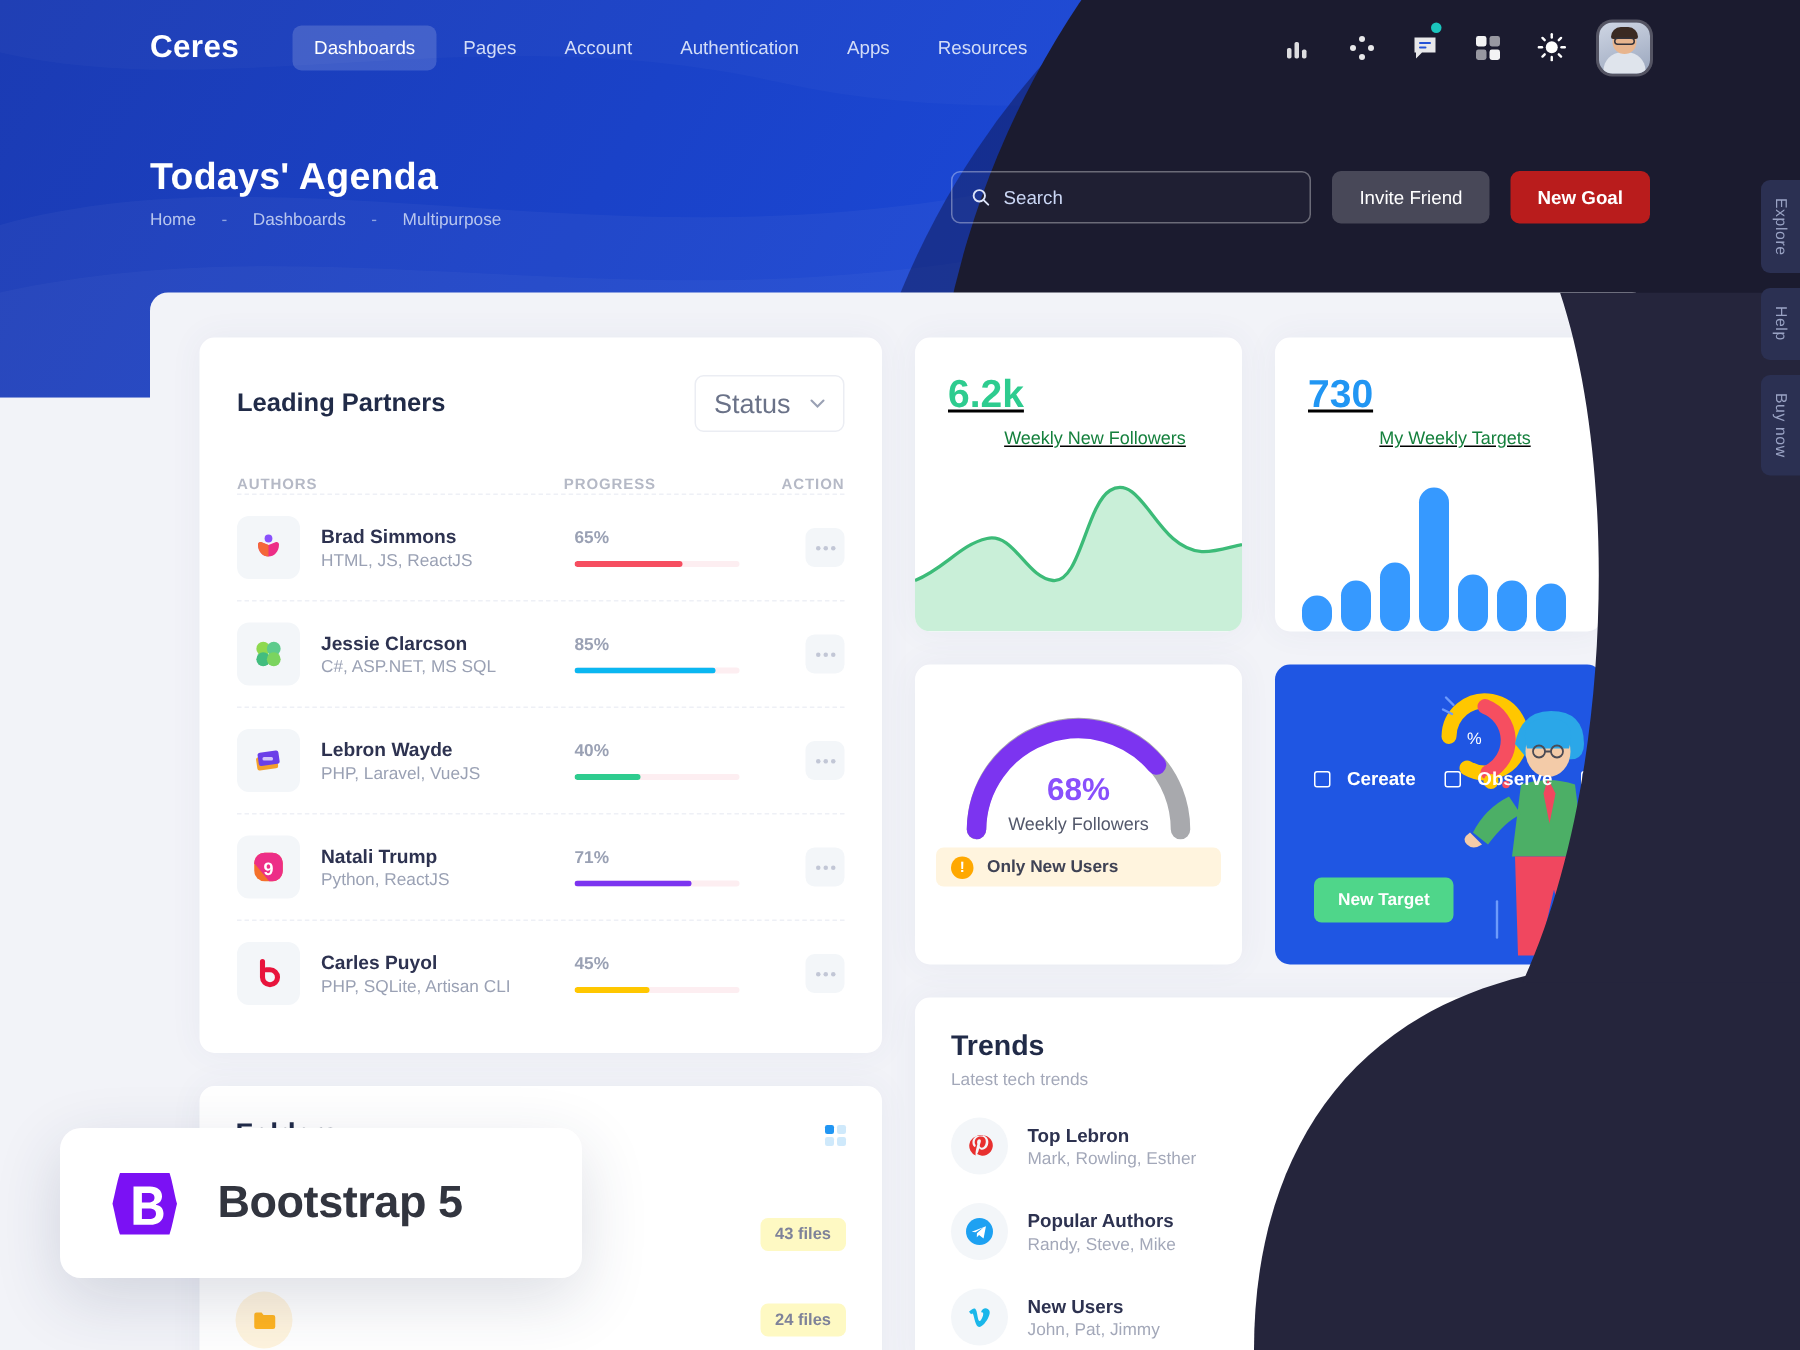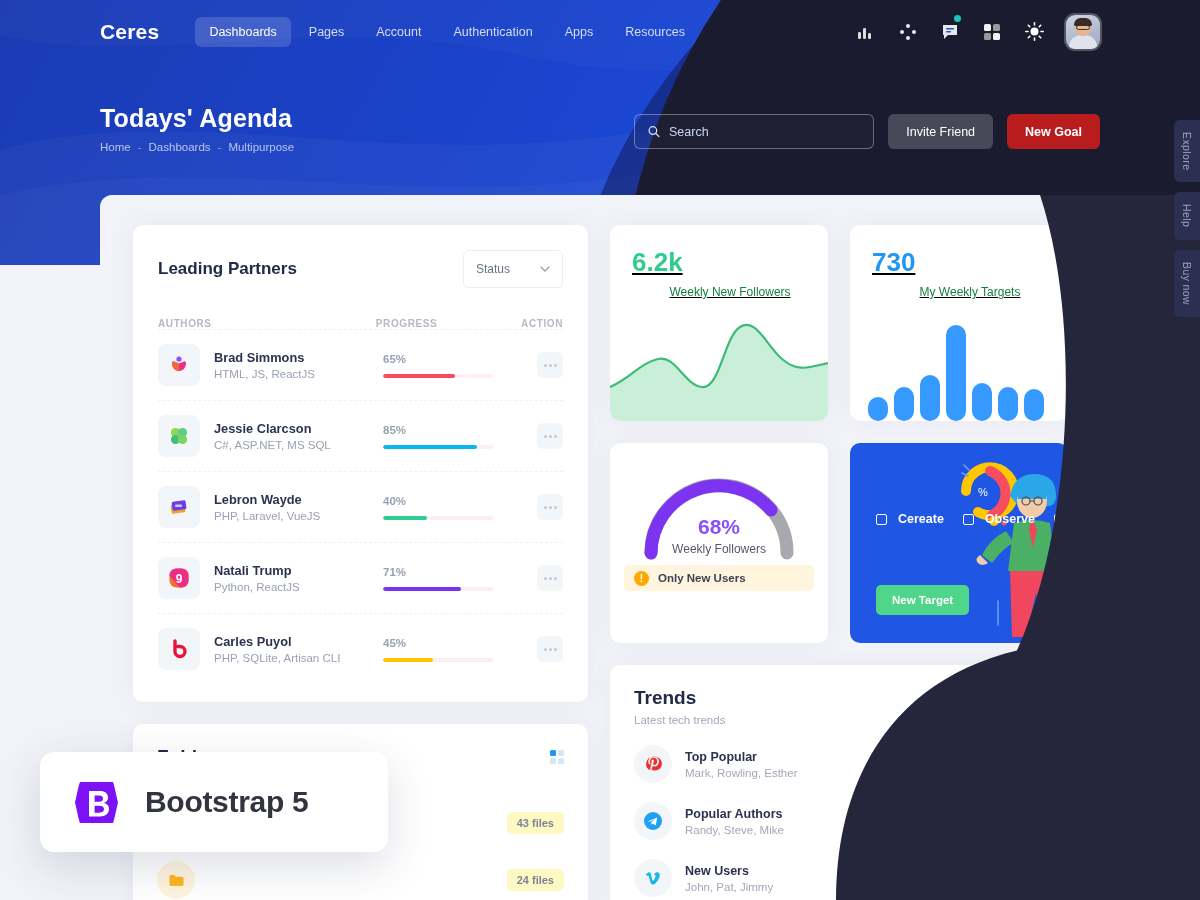--- a/index.html
+++ b/index.html
@@ -49,21 +49,21 @@
     box-shadow:0 0 0 2px rgba(255,255,255,.25);
   }
   .av-face { position:absolute; left:9px; top:5px; width:16px; height:16px; border-radius:50%; background:#e8b58e; }
   .av-hair { position:absolute; left:8px; top:3px; width:18px; height:8px; border-radius:9px 9px 2px 2px; background:#3a2a22; }
   .av-body { position:absolute; left:3px; top:20px; width:28px; height:16px; border-radius:12px 12px 0 0; background:#dfe4ec; }
   .av-gl { position:absolute; left:10px; top:10px; width:14px; height:5px; border:1px solid #33323a; border-radius:3px; }
 
   
   .page-head { position:absolute; left:100px; top:104px; z-index:20; }
   .page-title { color:#fff; font-size:25px; font-weight:bold; letter-spacing:.2px; }
-  .crumbs { margin-top:8px; display:flex; align-items:center; gap:7px; font-size:11.5px; color:#b8c6ee; }
+  .crumbs { margin-top:8px; display:flex; align-items:center; gap:17px; font-size:11.5px; color:#b8c6ee; }
   .crumb-sep { color:#90a4e0; }
 
   .head-actions { position:absolute; right:100px; top:114px; display:flex; align-items:center; gap:14px; z-index:20; }
   .search-box {
     width:240px; height:35px; border:1px solid rgba(255,255,255,.34); border-radius:6px;
     display:flex; align-items:center; padding:0 13px; gap:9px; background: rgba(255,255,255,.02);
   }
   .search-box input {
     background:transparent; border:0; outline:0; color:#fff; font-size:12.5px;
     font-family:"Liberation Sans",sans-serif; width:100%;
@@ -92,21 +92,21 @@
 
   .card { background:#fff; border-radius:10px; box-shadow:0 0 22px rgba(69,83,134,.06); }
 
   
   .lp { padding:25px 25px 18px 25px; }
   .lp-head { display:flex; align-items:center; justify-content:space-between; }
   .lp-title { font-size:17px; font-weight:bold; color:#212b48; }
   .select {
     width:100px; height:38px; border:1px solid #EBEDF3; border-radius:6px;
     display:flex; align-items:center; justify-content:space-between; padding:0 12px;
-    font-size:12px; color:#6a7288;
+    font-size:18px; color:#6a7288;
   }
   .tbl-head { display:flex; margin-top:30px; font-size:10px; letter-spacing:.6px; color:#B5B9C6; font-weight:bold; }
   .th-a { width:225px; } .th-p { width:150px; } .th-c { flex:1; text-align:right; }
   .row { display:flex; align-items:center; padding:14px 0; border-top:1px dashed #EEF0F6; }
   .row:first-of-type { border-top:1px dashed #EEF0F6; }
   .rw-left { width:225px; display:flex; align-items:center; gap:14px; }
   .logo-box { width:42px; height:42px; border-radius:8px; background:#F3F6F9; display:flex; align-items:center; justify-content:center; flex:none;}
   .nm { font-size:12.8px; font-weight:bold; color:#2d3250; }
   .sk { font-size:11.5px; color:#9aa1b4; margin-top:3px; }
   .rw-mid { width:150px; }
@@ -595,21 +595,21 @@
               <i></i>
             </div>
 
           <div class="mrow">
             <div class="mic" style="background:#F3F6F9">
               <svg width="18" height="18" viewBox="0 0 18 18">
                   <path d="M9 2.2a6.8 6.8 0 00-2.6 13.1c-.1-1 0-2.4.2-3.4l1-4.2a3 3 0 01-.2-1.2c0-1.2.7-2 1.5-2 .7 0 1 .5 1 1.2 0 .7-.5 1.8-.7 2.8-.2.9.4 1.6 1.3 1.6 1.6 0 2.7-2 2.7-4.3 0-1.8-1.2-3.1-3.4-3.1-2.5 0-4 1.8-4 3.9 0 .7.2 1.2.5 1.6.2.2.2.3.1.5l-.2.7c0 .2-.2.3-.4.2-1-.4-1.5-1.6-1.5-3 0-2.2 1.9-4.9 5.6-4.9 3 0 5 2.2 5 4.5 0 3-1.7 5.3-4.2 5.3-.8 0-1.6-.4-1.9-1l-.5 2c-.2.7-.6 1.4-.9 1.9A6.8 6.8 0 109 2.2z" fill="#E8302F"></path>
                 </svg>
             </div>
             <div class="mtxt">
-              <div class="mnm">Top Popular</div>
+              <div class="mnm">Top Lebron</div>
               <div class="mds">Mark, Rowling, Esther</div>
             </div>
             <div class="mbadge">+82$</div>
           </div>
 
           <div class="mrow">
             <div class="mic" style="background:#F3F6F9">
               <svg width="22" height="22" viewBox="0 0 22 22">
                   <circle cx="11" cy="11" r="9" fill="#1DA1F2"></circle>
                   <path d="M5.8 11.2l9.5-3.7-1.6 8.1-3-2.2-1.5 1.4.1-2.6 4.4-4-5.4 3.3z" fill="#fff"></path>

